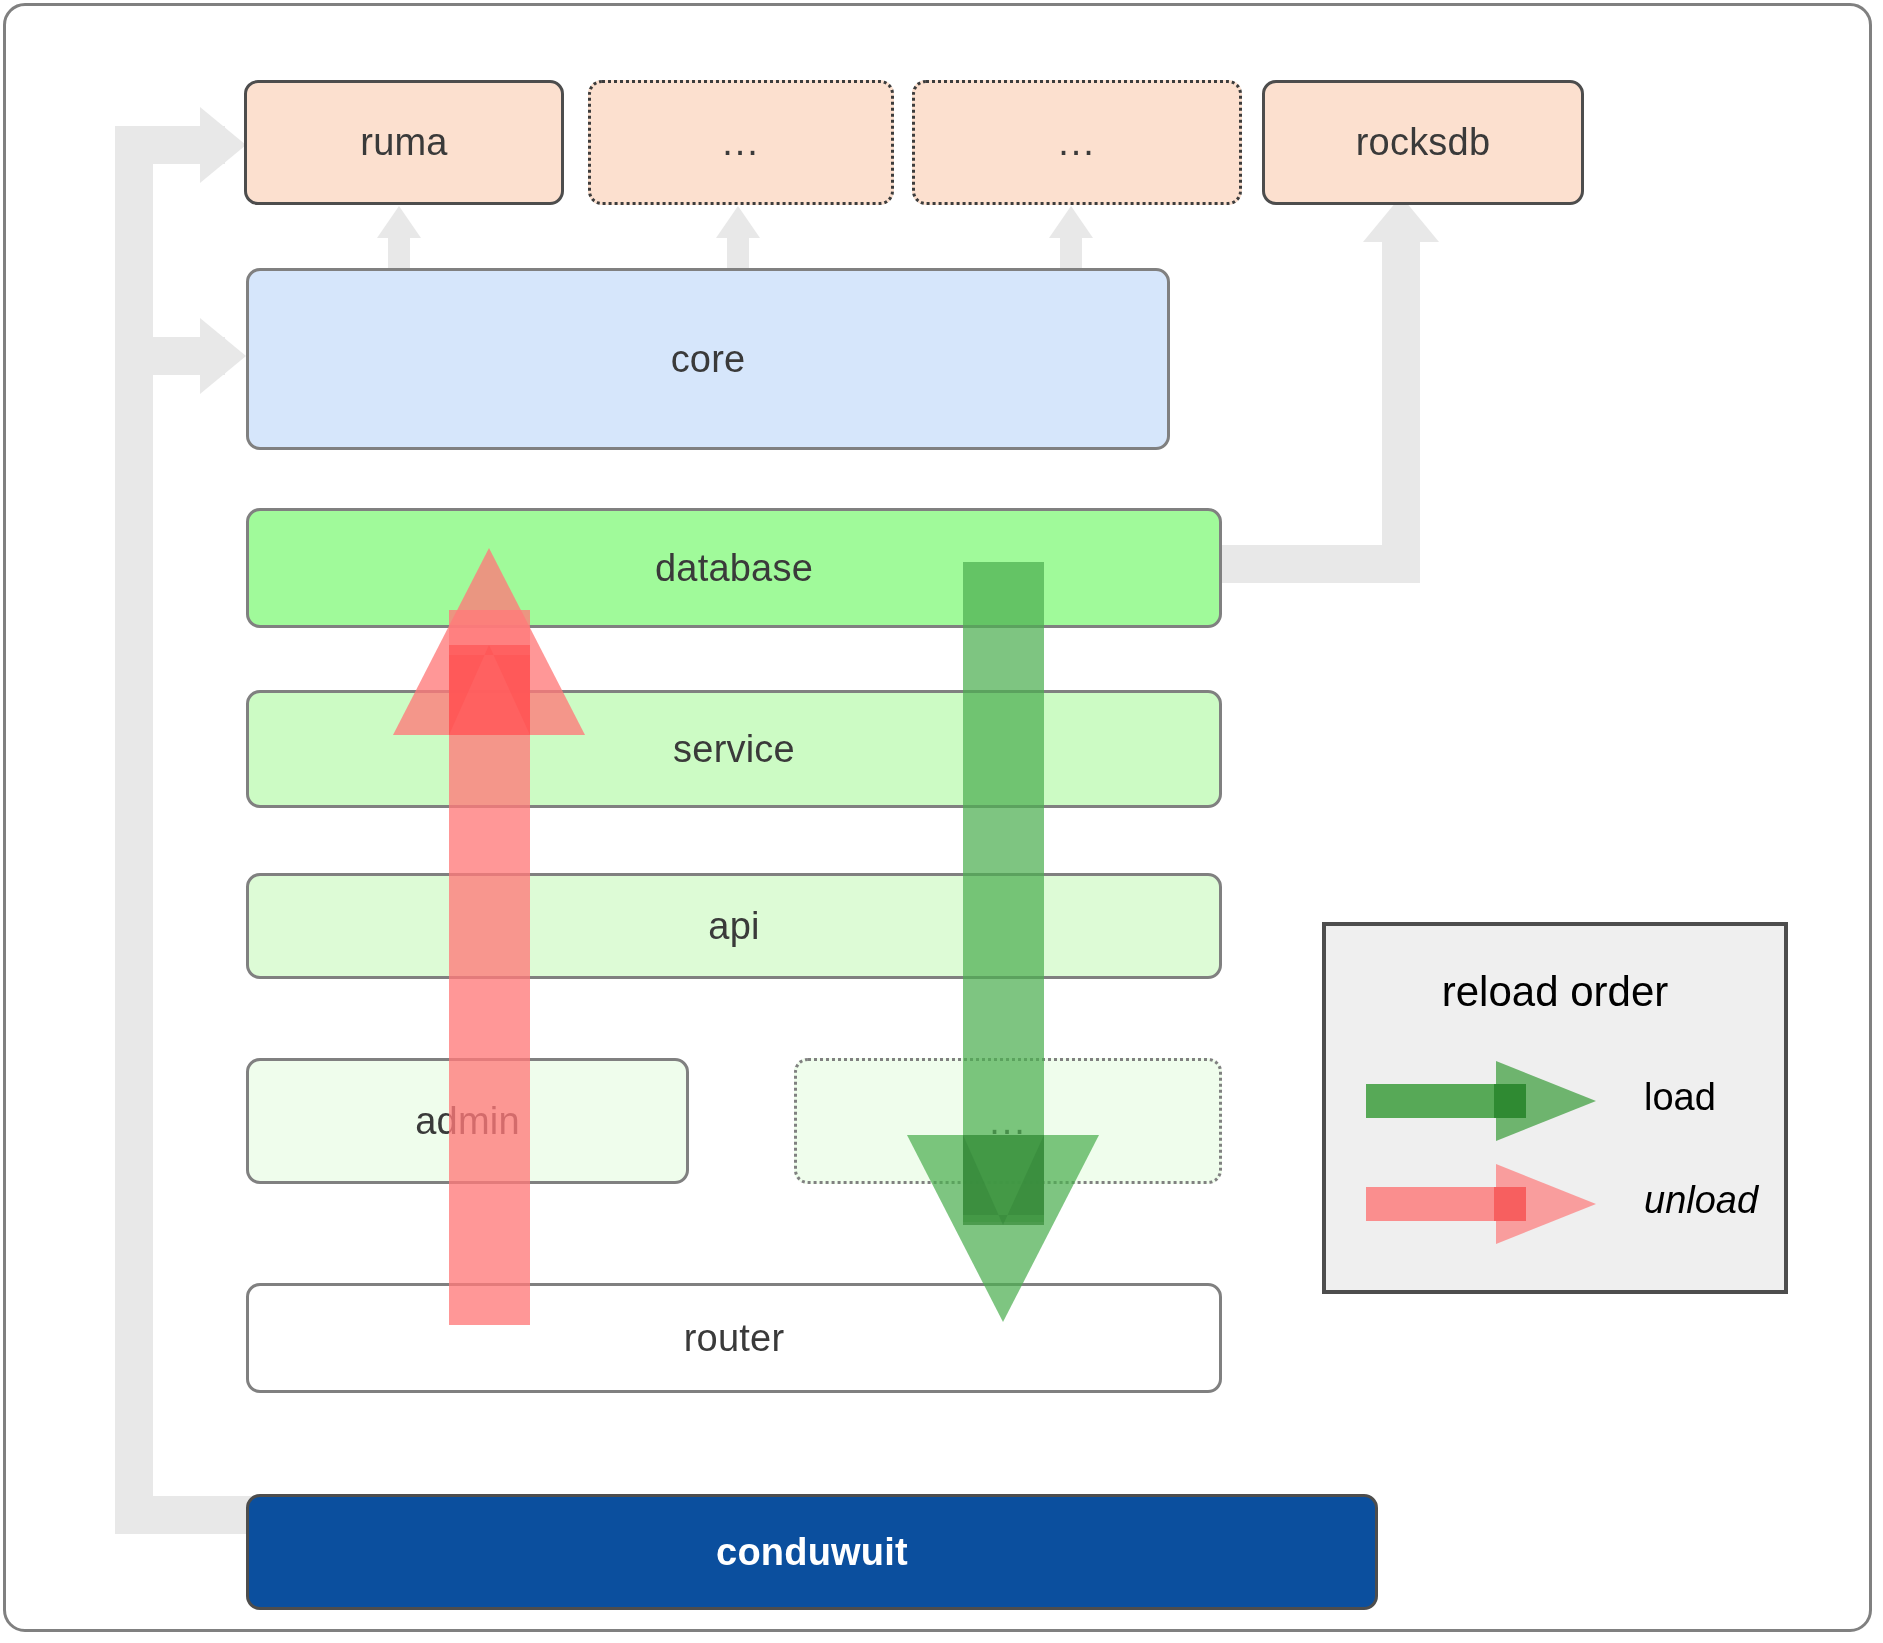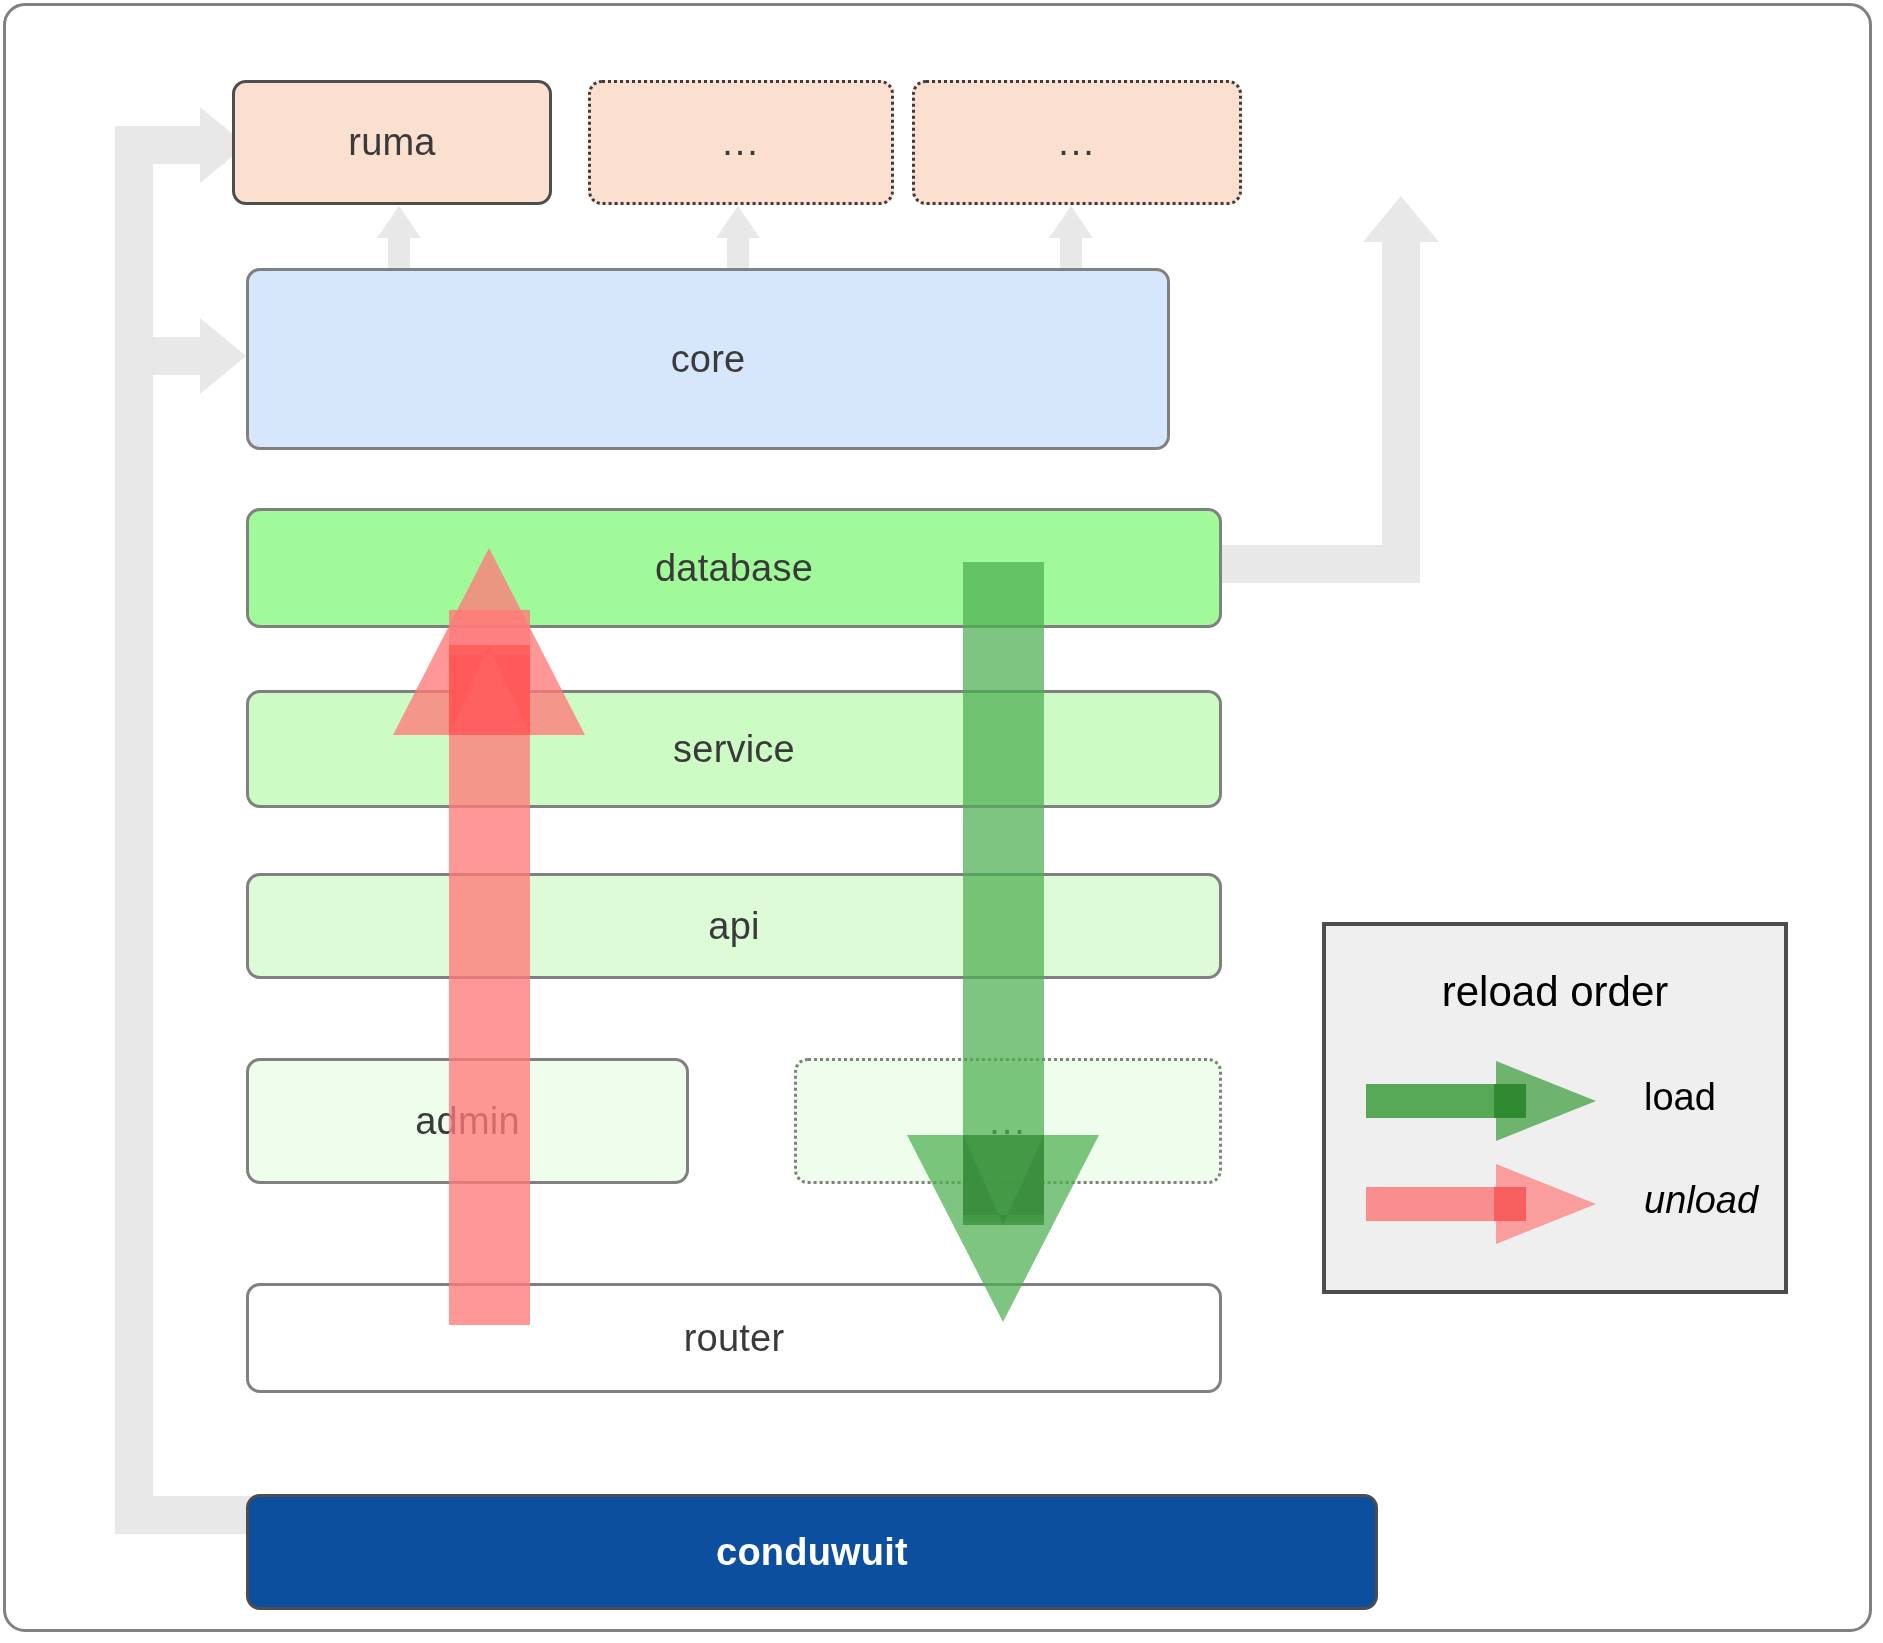--- a/index.html
+++ b/index.html
@@ -105,32 +105,35 @@
 
   <div class="gline" style="left:388px; top:232px; width:22px; height:44px;"></div>
   <div class="ghead-up" style="left:377px; top:206px; border-left-width:22px; border-right-width:22px; border-bottom-width:32px;"></div>
 
   <div class="gline" style="left:727px; top:232px; width:22px; height:44px;"></div>
   <div class="ghead-up" style="left:716px; top:206px; border-left-width:22px; border-right-width:22px; border-bottom-width:32px;"></div>
 
   <div class="gline" style="left:1060px; top:232px; width:22px; height:44px;"></div>
   <div class="ghead-up" style="left:1049px; top:206px; border-left-width:22px; border-right-width:22px; border-bottom-width:32px;"></div>
 
-  <div class="box solid-dark" style="left:232px; top:80px; width:320px; height:125px; background:#fce0cf;">
+  <div class="box solid-dark" style="left:244px; top:80px; width:320px; height:125px; background:#fce0cf;">
     <span>ruma</span>
   </div>
 
   <div class="box dotted-dark" style="left:588px; top:80px; width:306px; height:125px; background:#fce0cf;">
     <span class="dots">...</span>
   </div>
 
   <div class="box dotted-dark" style="left:912px; top:80px; width:330px; height:125px; background:#fce0cf;">
     <span class="dots">...</span>
   </div>
 
+  <div class="box solid-dark" style="left:1262px; top:80px; width:322px; height:125px; background:#fce0cf;">
+    <span>rocksdb</span>
+  </div>
 
   <div class="box solid-gray" style="left:246px; top:268px; width:924px; height:182px; background:#d6e6fb;">
     <span>core</span>
   </div>
 
   <div class="box solid-gray" style="left:246px; top:508px; width:976px; height:120px; background:#a0fa9a;">
     <span>database</span>
   </div>
 
   <div class="box solid-gray" style="left:246px; top:690px; width:976px; height:118px; background:#ccfbc4;">

